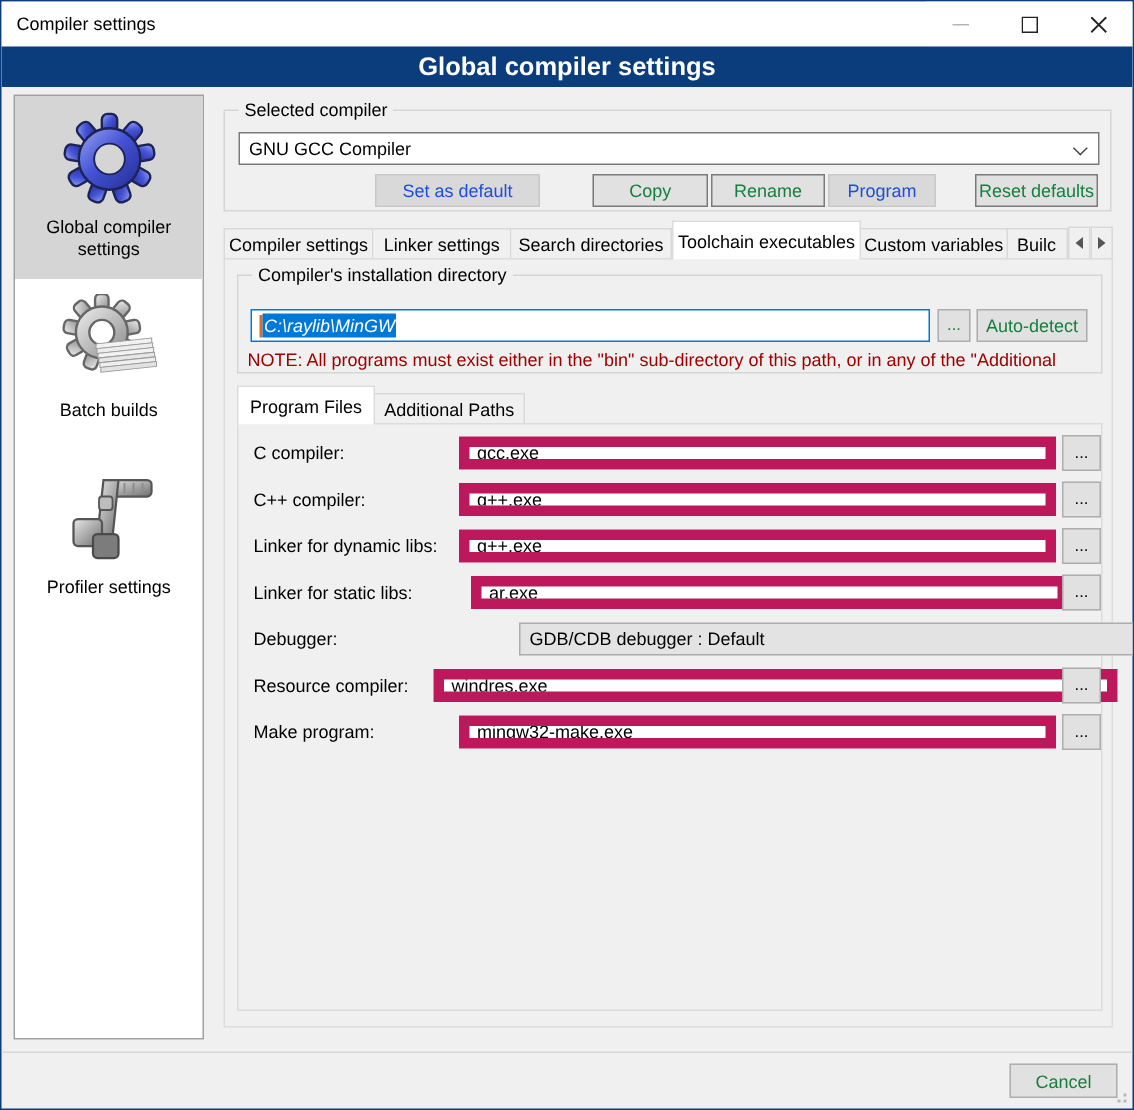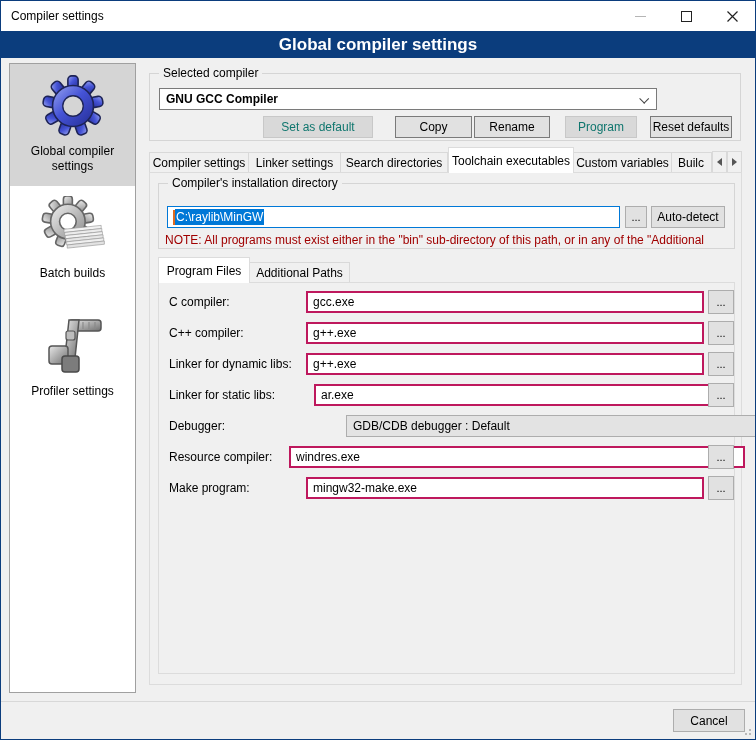--- a/index.html
+++ b/index.html
@@ -19,36 +19,36 @@
   .side-item.sel{background:#d5d5d5;}
   .side-label{font-size:12px;color:#000;text-align:center;margin-top:6px;line-height:15px;}
   
   .groupbox{position:absolute;border:1px solid #d5d5d5;background:#f0f0f0;}
   .legend{position:absolute;top:-8px;left:9px;background:#f0f0f0;padding:0 4px;font-size:12px;color:#000;}
   
   .combo{position:absolute;height:22px;background:#fff;border:1px solid #7a7a7a;font-size:12px;display:flex;align-items:center;padding:0 24px 0 6px;}
   .combo.gray{background:#e3e3e3;border:1px solid #adadad;}
   .chev{position:absolute;right:9px;top:7px;width:7px;height:7px;border-right:1.4px solid #444;border-bottom:1.4px solid #444;transform:rotate(45deg) translateY(-1px);}
   
-  .btn{background:#e1e1e1;border:1px solid #7a7a7a;font-size:12px;color:#000000;padding:0;height:22px;}
+  .btn{background:#e1e1e1;border:1px solid #7a7a7a;font-size:12px;color:#15803d;padding:0;height:22px;}
   .btn.soft{border-color:#adadad;}
-  .btn:disabled{background:#d9d9d9;border-color:#c8c8c8;color:#0f766e;margin-left:13px;}
+  .btn:disabled{background:#d9d9d9;border-color:#c8c8c8;color:#1d4ed8;}
   
   .tabstrip{position:absolute;display:flex;align-items:flex-end;}
   .tab{height:21px;background:#f0f0f0;border:1px solid #d9d9d9;border-left-width:0;font-size:12px;display:flex;align-items:center;justify-content:center;white-space:nowrap;overflow:hidden;padding:0 6px;}
   .tab:first-child{border-left-width:1px;}
   .tab.active{height:26px;background:#fff;border:1px solid #dcdcdc;border-bottom:none;z-index:3;}
   .tabpage{position:absolute;border:1px solid #dcdcdc;background:#f0f0f0;}
   .tscroll{position:absolute;right:0;bottom:0;display:flex;}
   .tsbtn{width:15px;height:22px;background:#f0f0f0;border:1px solid #d9d9d9;display:flex;align-items:center;justify-content:center;padding:0;}
   .tri-l{width:0;height:0;border-top:4px solid transparent;border-bottom:4px solid transparent;border-right:5px solid #555;}
   .tri-r{width:0;height:0;border-top:4px solid transparent;border-bottom:4px solid transparent;border-left:5px solid #555;}
   
-  .tinput{position:absolute;height:22px;background:#fff;border:2px solid #be185d;font-size:12px;display:flex;align-items:center;padding:0 5px;overflow:hidden;white-space:nowrap;}
-  .tinput.focus{border:1px solid #0078d7;}
+  .tinput{position:absolute;height:22px;background:#fff;border:7px solid #be185d;font-size:12px;display:flex;align-items:center;padding:0 5px;overflow:hidden;white-space:nowrap;}
+  .tinput.focus{border:1px solid #0078d7;font-style:italic;}
   .selhl{background:#0078d7;color:#fff;padding:1px 1px;}
   .caret{display:inline-block;width:2px;height:15px;background:#e06a1f;margin-right:0;}
   .note{position:absolute;font-size:12px;color:#a00000;white-space:nowrap;overflow:hidden;}
   .fbrowse{position:absolute;width:26px;height:24px;background:#e1e1e1;border:1px solid #adadad;font-size:11px;line-height:8px;}
   
   .sepline{position:absolute;left:0;width:100%;height:1px;background:#d8d8d8;}
   .grip{position:absolute;right:4px;bottom:4px;width:10px;height:10px;}
   .grip i{position:absolute;width:2px;height:2px;background:#b9b9b9;}
 </style>
 </head>
@@ -155,21 +155,21 @@
         <rect x="25" y="17" width="9" height="9" rx="2" fill="#bdbdbd" stroke="#555" stroke-width="1.2"></rect>
         <rect x="8" y="32" width="19" height="18" rx="3" fill="url(#gm)" stroke="#555" stroke-width="1.5"></rect>
         <rect x="21" y="42" width="17" height="16" rx="3" fill="#7c7c7c" stroke="#4a4a4a" stroke-width="1.5"></rect>
       </svg>
       <span class="side-label">Profiler settings</span>
     </div>
   </div>
 
   <div class="groupbox" style="left:148px;top:72px;width:592px;height:68px;">
     <span class="legend">Selected compiler</span>
-    <div class="combo" style="left:9px;top:14px;width:498px;font-weight:bold;">
+    <div class="combo" style="left:9px;top:14px;width:574px;">
       <span>GNU GCC Compiler</span>
       <span class="chev"></span>
     </div>
     <button class="btn" disabled="" style="position:absolute;left:100px;top:42px;width:110px;">Set as default</button>
     <button class="btn" style="position:absolute;left:245px;top:42px;width:77px;">Copy</button>
     <button class="btn" style="position:absolute;left:324px;top:42px;width:76px;">Rename</button>
     <button class="btn" disabled="" style="position:absolute;left:402px;top:42px;width:72px;">Program</button>
     <button class="btn" style="position:absolute;left:500px;top:42px;width:82px;">Reset defaults</button>
   </div>
 

